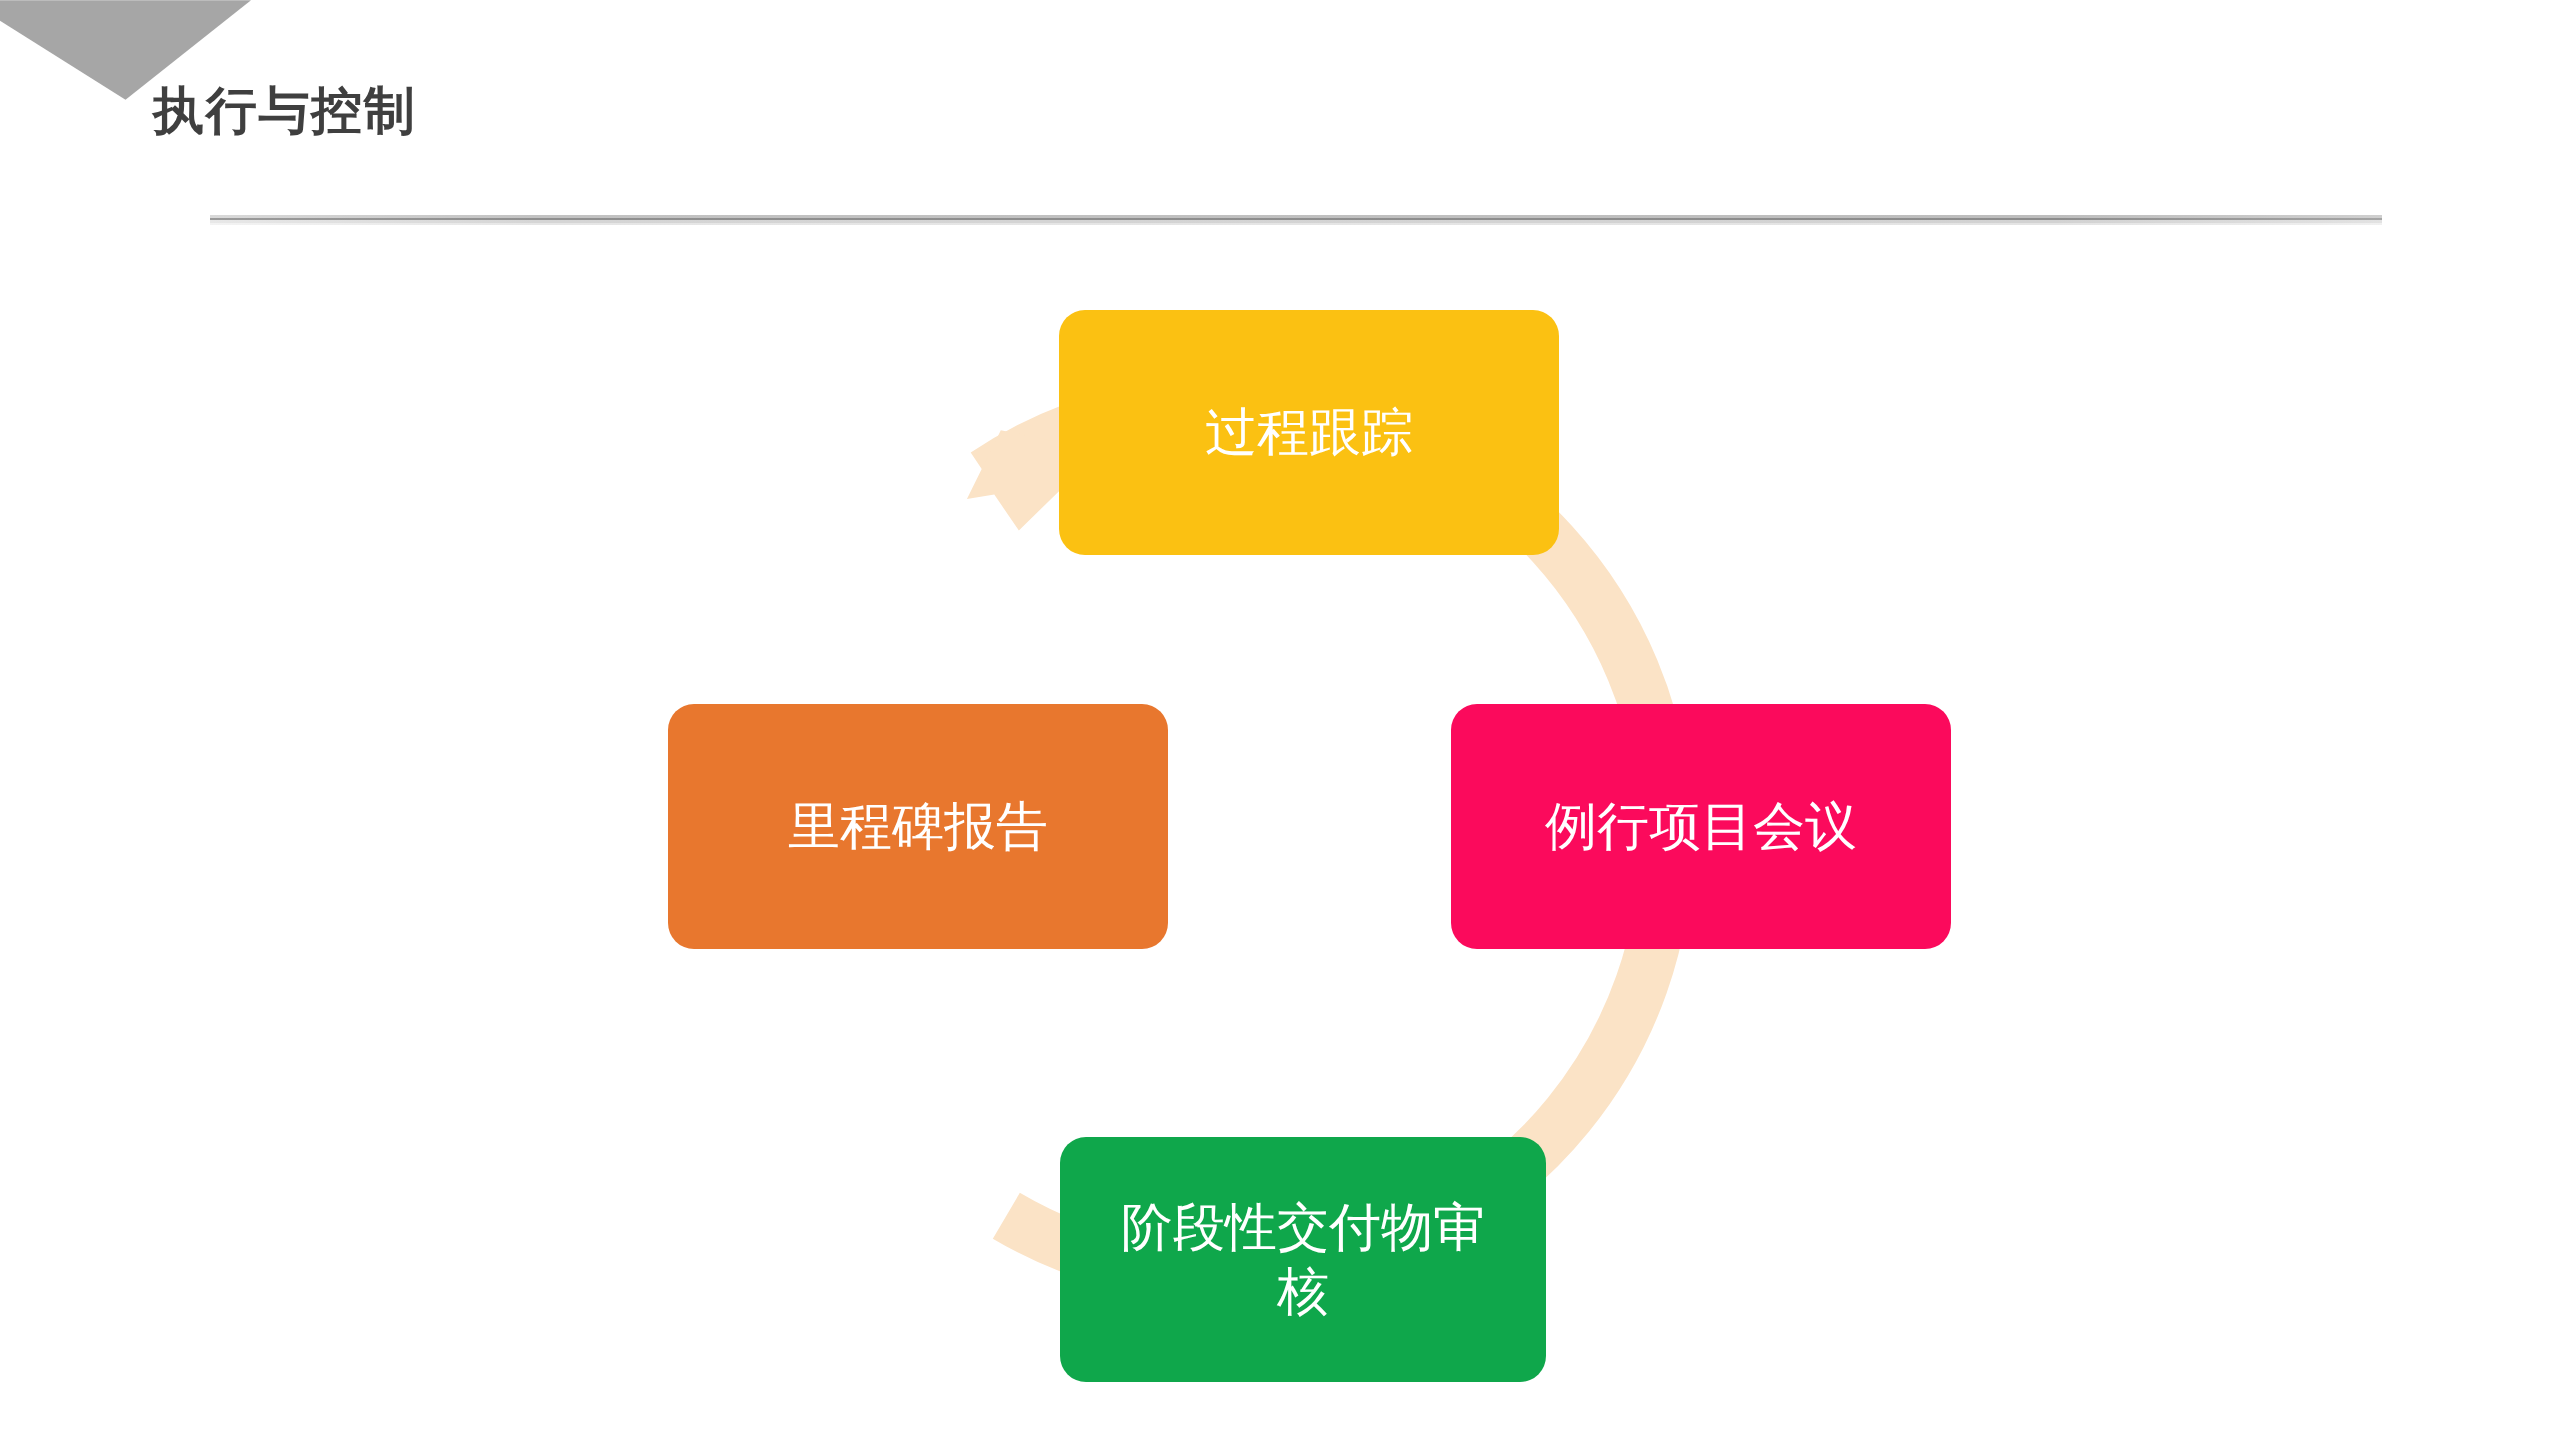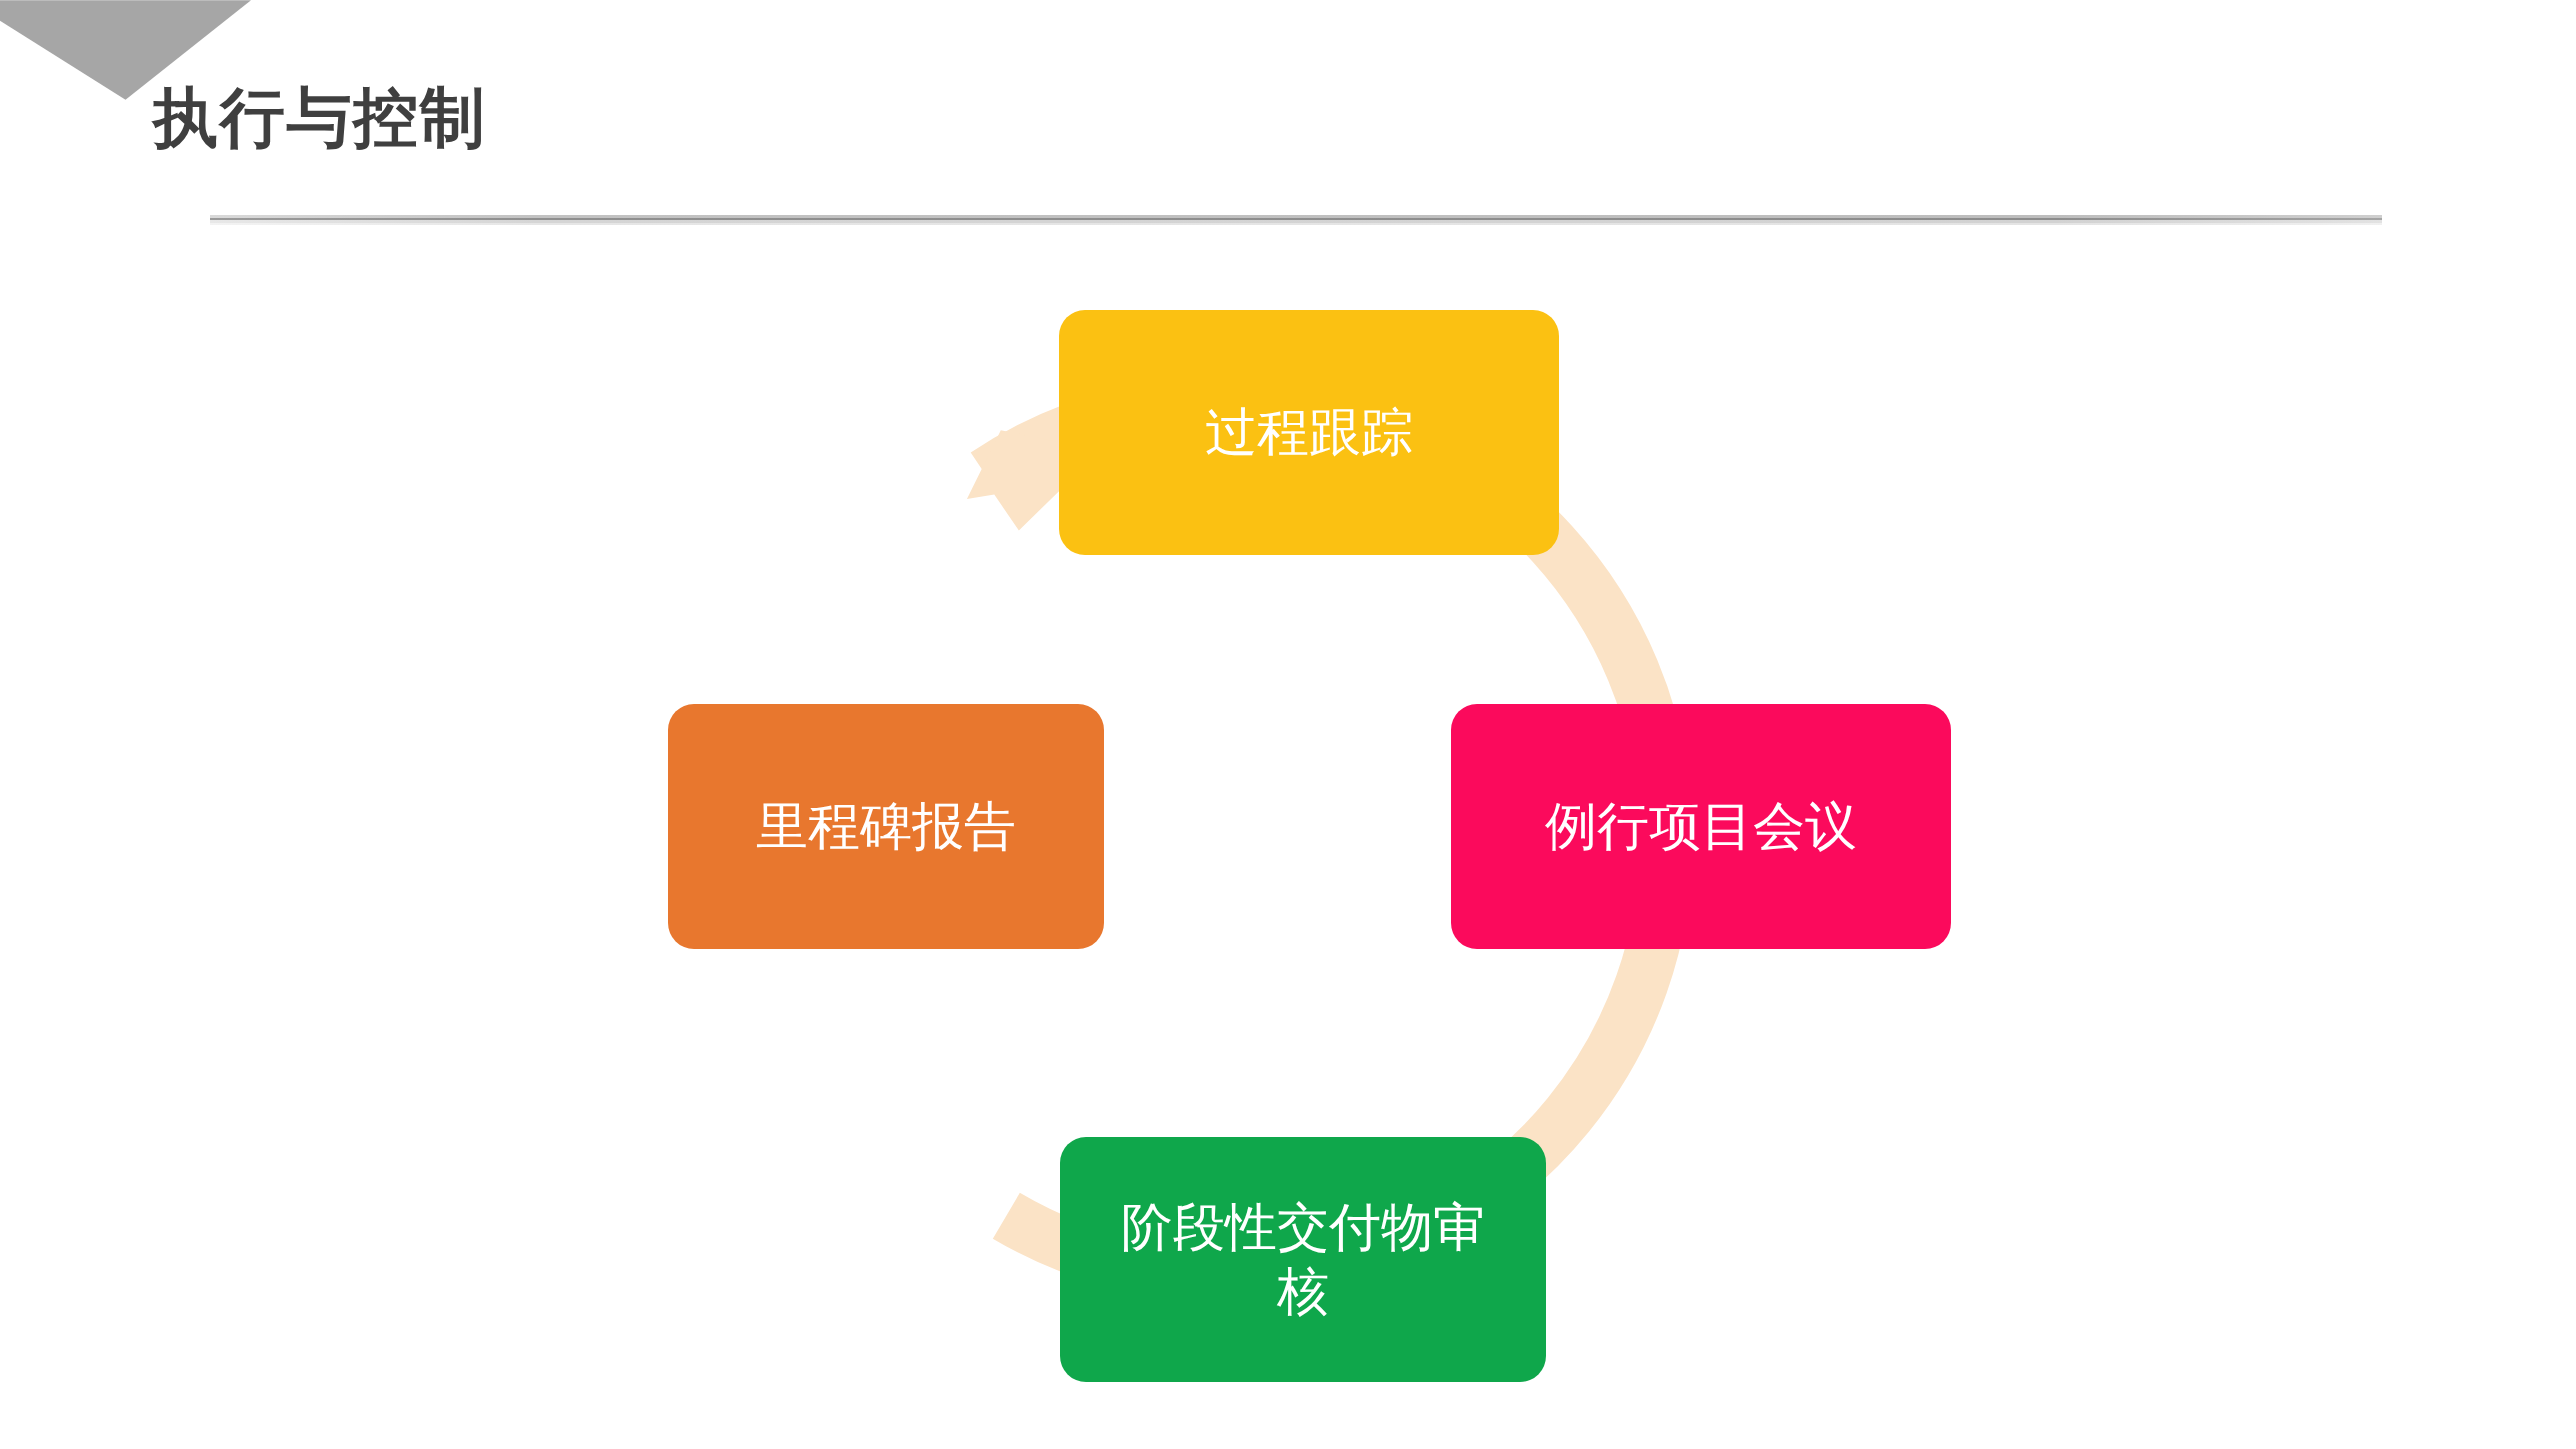--- a/index.html
+++ b/index.html
@@ -25,21 +25,21 @@
     top: 0;
     width: 251px;
     height: 100px;
   }
 
   
   #page-title {
     position: absolute;
     left: 153px;
     top: 84px;
-    font-size: 65px;
+    font-size: 51px;
     font-weight: bold;
     color: #3f3f3f;
     letter-spacing: 1.7px;
     line-height: 1.05;
     white-space: nowrap;
   }
 
   
   #title-divider {
     position: absolute;
@@ -93,21 +93,21 @@
     font-size: 52px;
     line-height: 1.22;
     padding: 0 19px;
     box-sizing: border-box;
     white-space: pre-line;
   }
 
   #node-process-tracking { left: 1059px; top: 306px;  width: 500px; height: 245px; background: #FBC112; }
   #node-routine-meeting  { left: 1451px; top: 700px;  width: 500px; height: 245px; background: #FB0A5C; }
   #node-deliverable-review { left: 1060px; top: 1133px; width: 486px; height: 245px; background: #0FA74B; }
-  #node-milestone-report { left: 668px;  top: 700px;  width: 436px; height: 245px; background: #E8772E; }
+  #node-milestone-report { left: 668px;  top: 700px;  width: 500px; height: 245px; background: #E8772E; }
 </style>
 </head>
 <body>
 
 <div id="slide">
 
   <svg id="corner-chevron" viewBox="0 0 292 116" xmlns="http://www.w3.org/2000/svg" aria-hidden="true">
     <polygon points="0,0 292,0 146,116 0,24" fill="#a6a6a6"></polygon>
   </svg>
 

